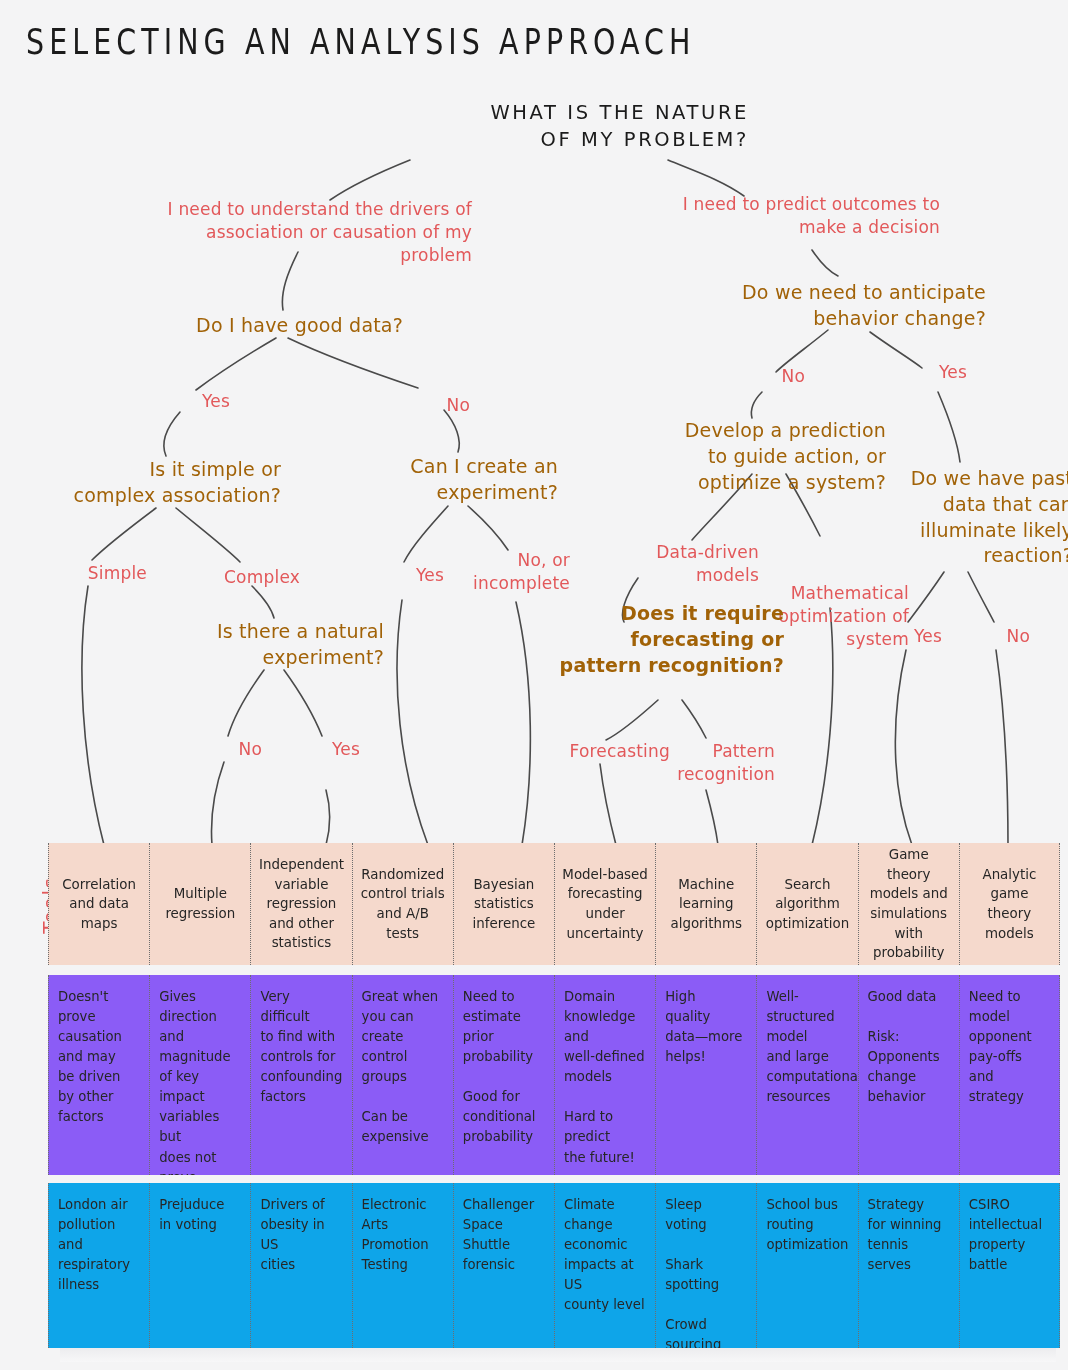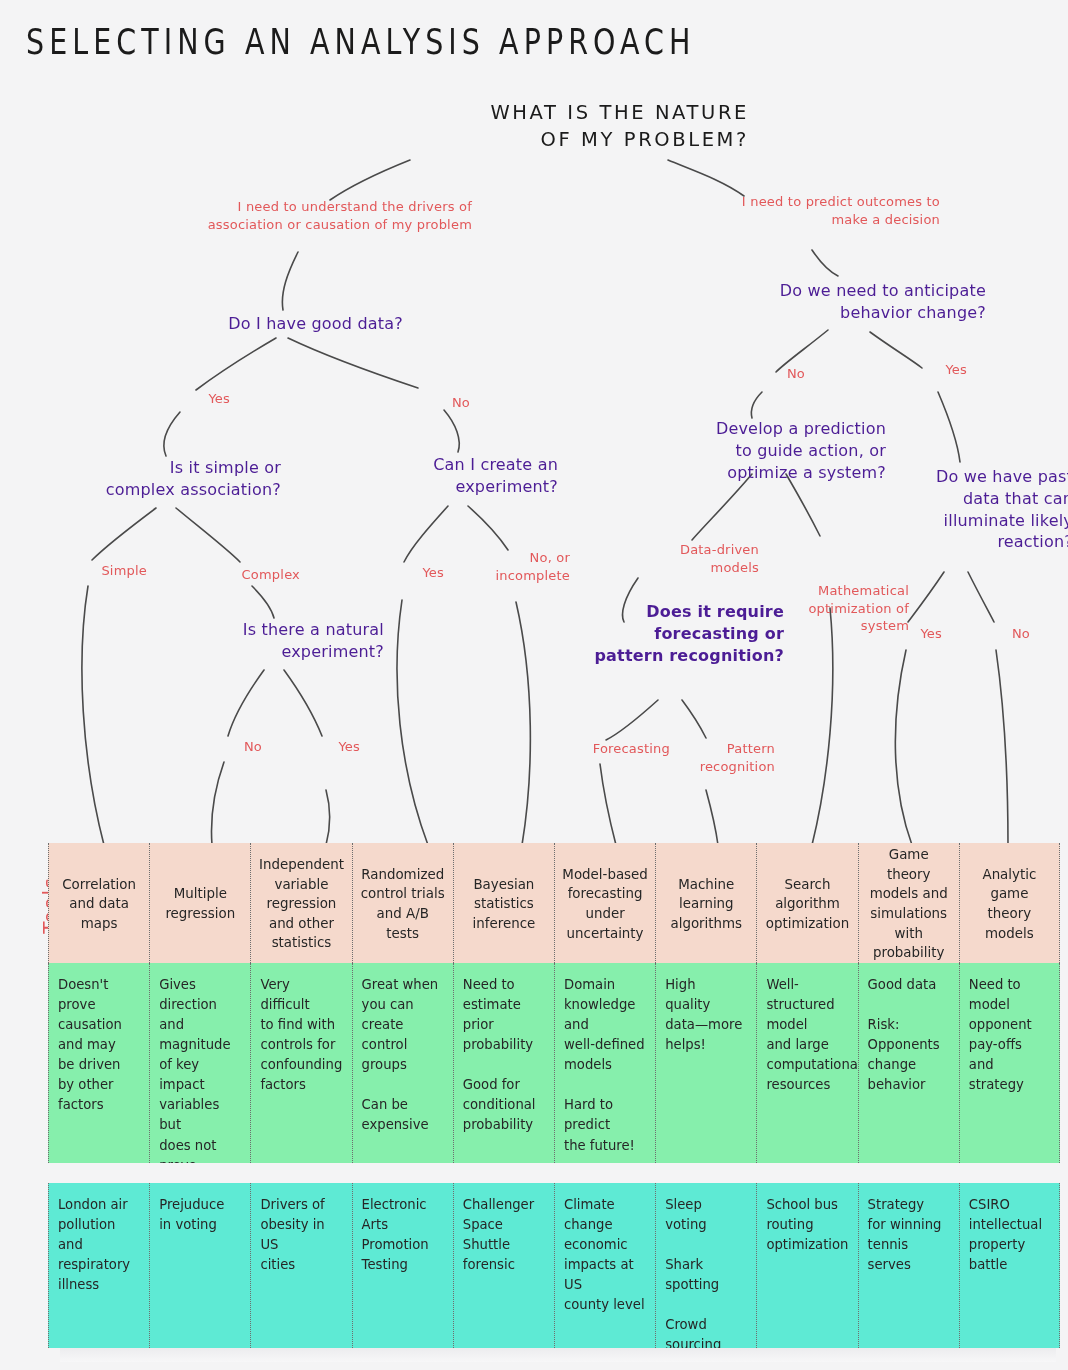--- a/index.html
+++ b/index.html
@@ -49,32 +49,32 @@
 
   
   .node {
     position: absolute;
     text-align: right;
     line-height: 1.36;
     white-space: pre-line;
     transform: translateX(-50%);
   }
   .q {
-    color: #4c1d95;
-    font-size: 16px;
+    color: #a16207;
+    font-size: 19px;
     letter-spacing: 0.2px;
   }
   .q.root {
     font-size: 19.5px;
     letter-spacing: 2.6px;
     color: #1b1b1b;
   }
   .edge {
     color: #e2585a;
-    font-size: 13px;
+    font-size: 17px;
     letter-spacing: 0.2px;
   }
 
   
   #matrix {
     position: absolute;
     left: 48px;
     top: 843px;
     width: 1012px;
     height: 505px;
@@ -84,28 +84,28 @@
     left: 0;
     width: 1012px;
     box-sizing: border-box;
   }
   #band-tools {
     top: 0;
     height: 122px;
     background: #f5d9cc;
   }
   #band-cons {
-    top: 120px;
+    top: 132px;
     height: 200px;
-    background: #86efac;
+    background: #8b5cf6;
   }
   #band-ex {
     top: 340px;
     height: 165px;
-    background: #5eead4;
+    background: #0ea5e9;
     text-decoration: underline;
   }
   .rowgrid {
     position: absolute;
     left: 0; top: 0;
     width: 1012px;
     height: 100%;
     display: grid;
     grid-template-columns: repeat(10, 1fr);
   }

